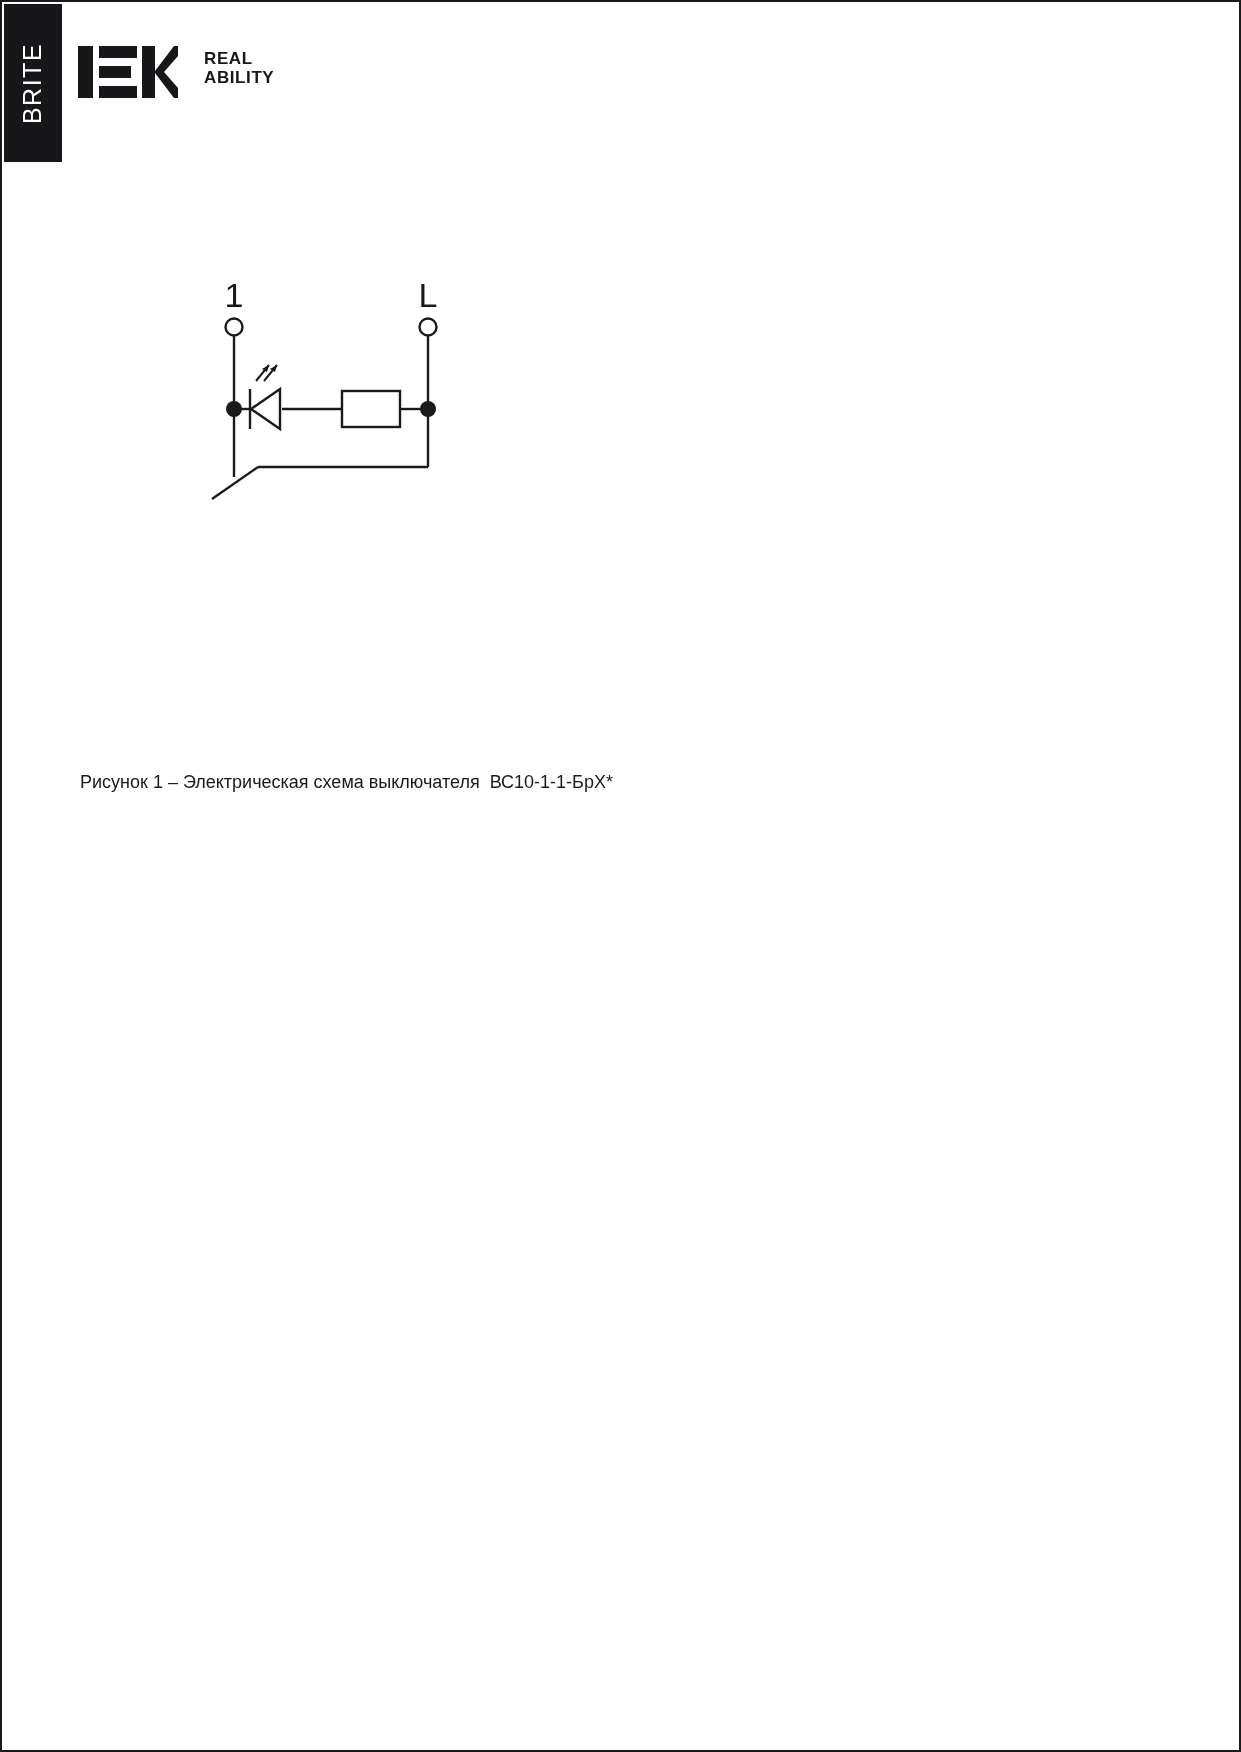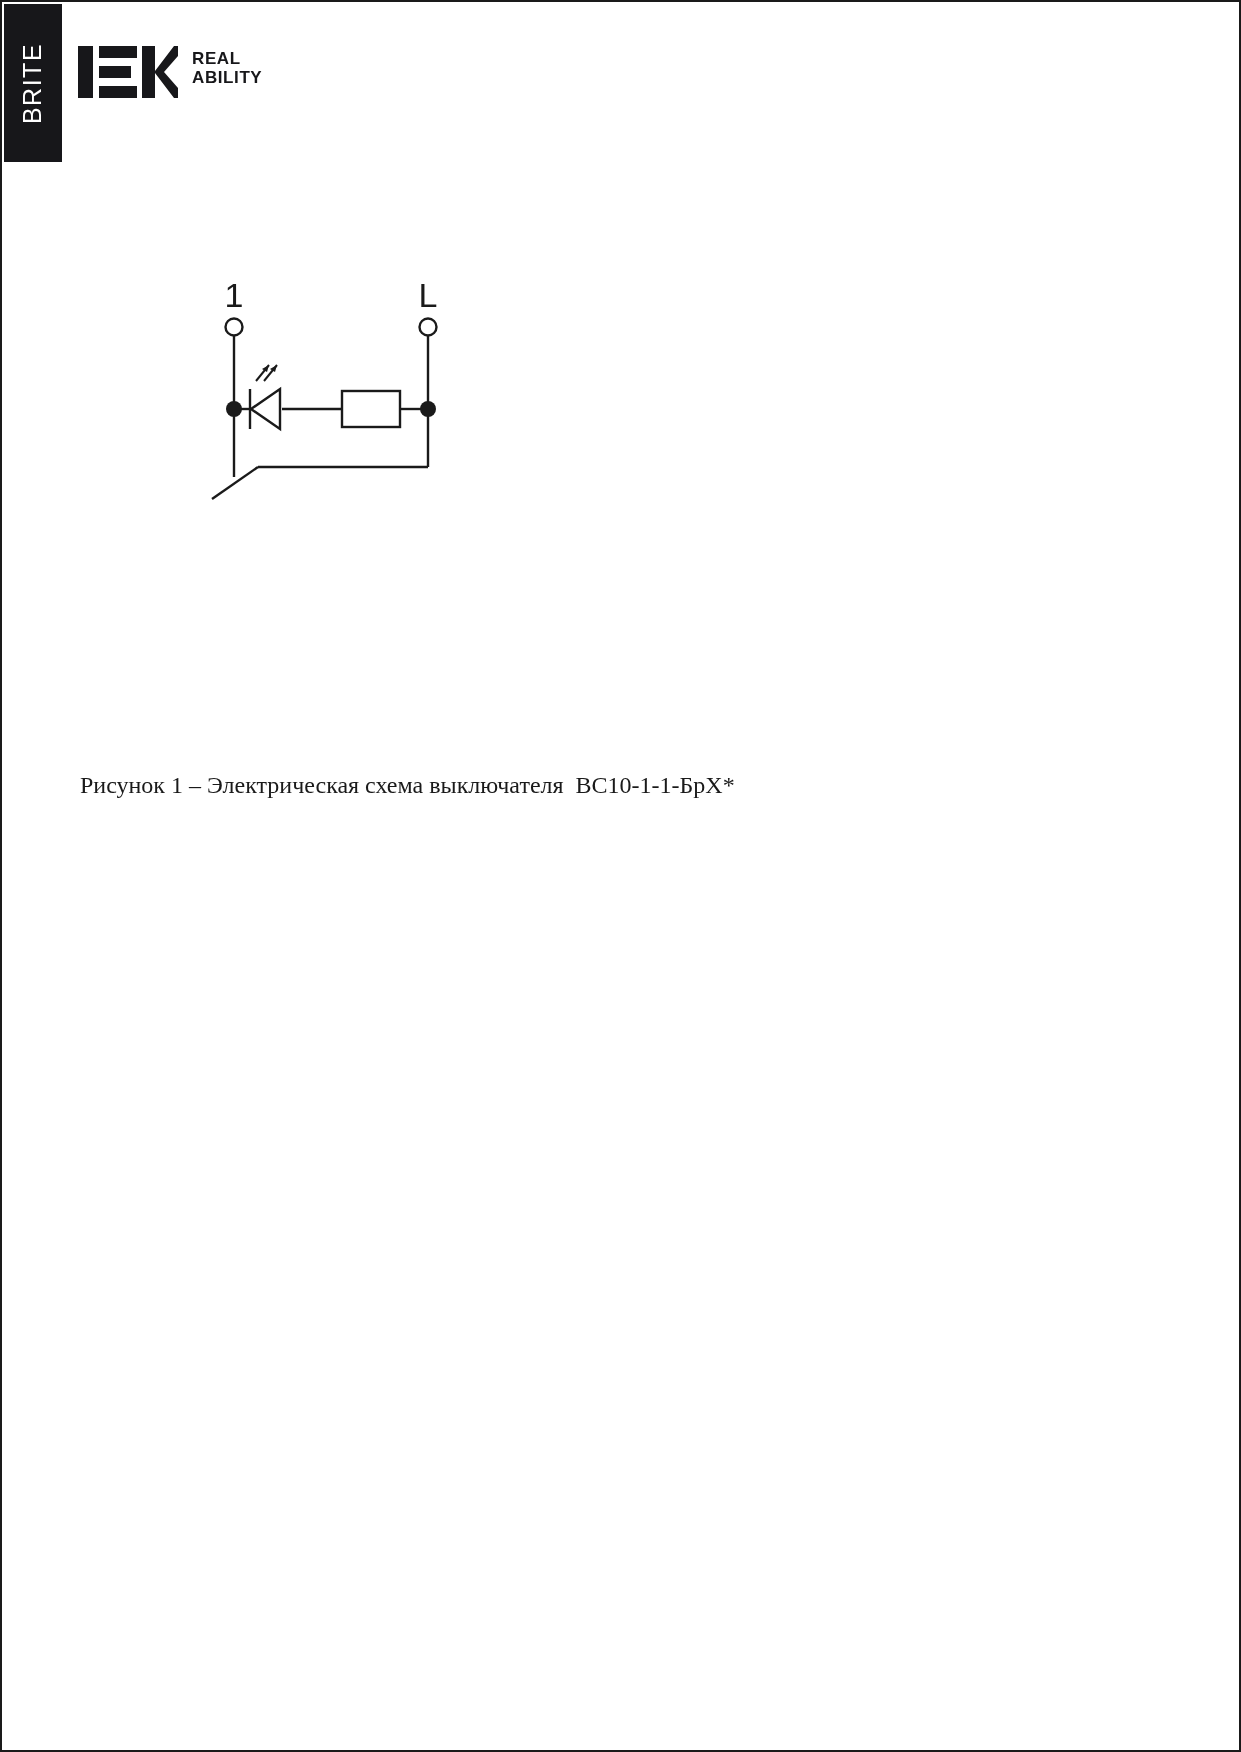--- a/index.html
+++ b/index.html
@@ -58,43 +58,44 @@
     padding-top: 9px;
     line-height: 1.12;
     font-weight: bold;
     font-size: 17px;
     letter-spacing: 0.6px;
     color: #17171a;
     font-family: "Liberation Sans", sans-serif;
   }
   .logo-tagline span {
     display: block;
+    margin-left: 12px;
   }
 
   
   .schematic {
     position: absolute;
     left: 150px;
     top: 275px;
     width: 360px;
     height: 260px;
   }
   .schematic svg {
     display: block;
   }
 
   
   .caption {
     position: absolute;
     left: 78px;
     top: 770px;
-    font-size: 24px;
+    font-size: 18px;
     color: #1a1a1a;
     white-space: pre;
-    font-family: Liberation Serif, serif;
+    font-family: Liberation Sans, sans-serif;
   }
 </style>
 </head>
 <body>
 
 <div class="page">
 
   <div class="brand-tab">
     <span class="brand-tab-label">BRITE</span>
   </div>

